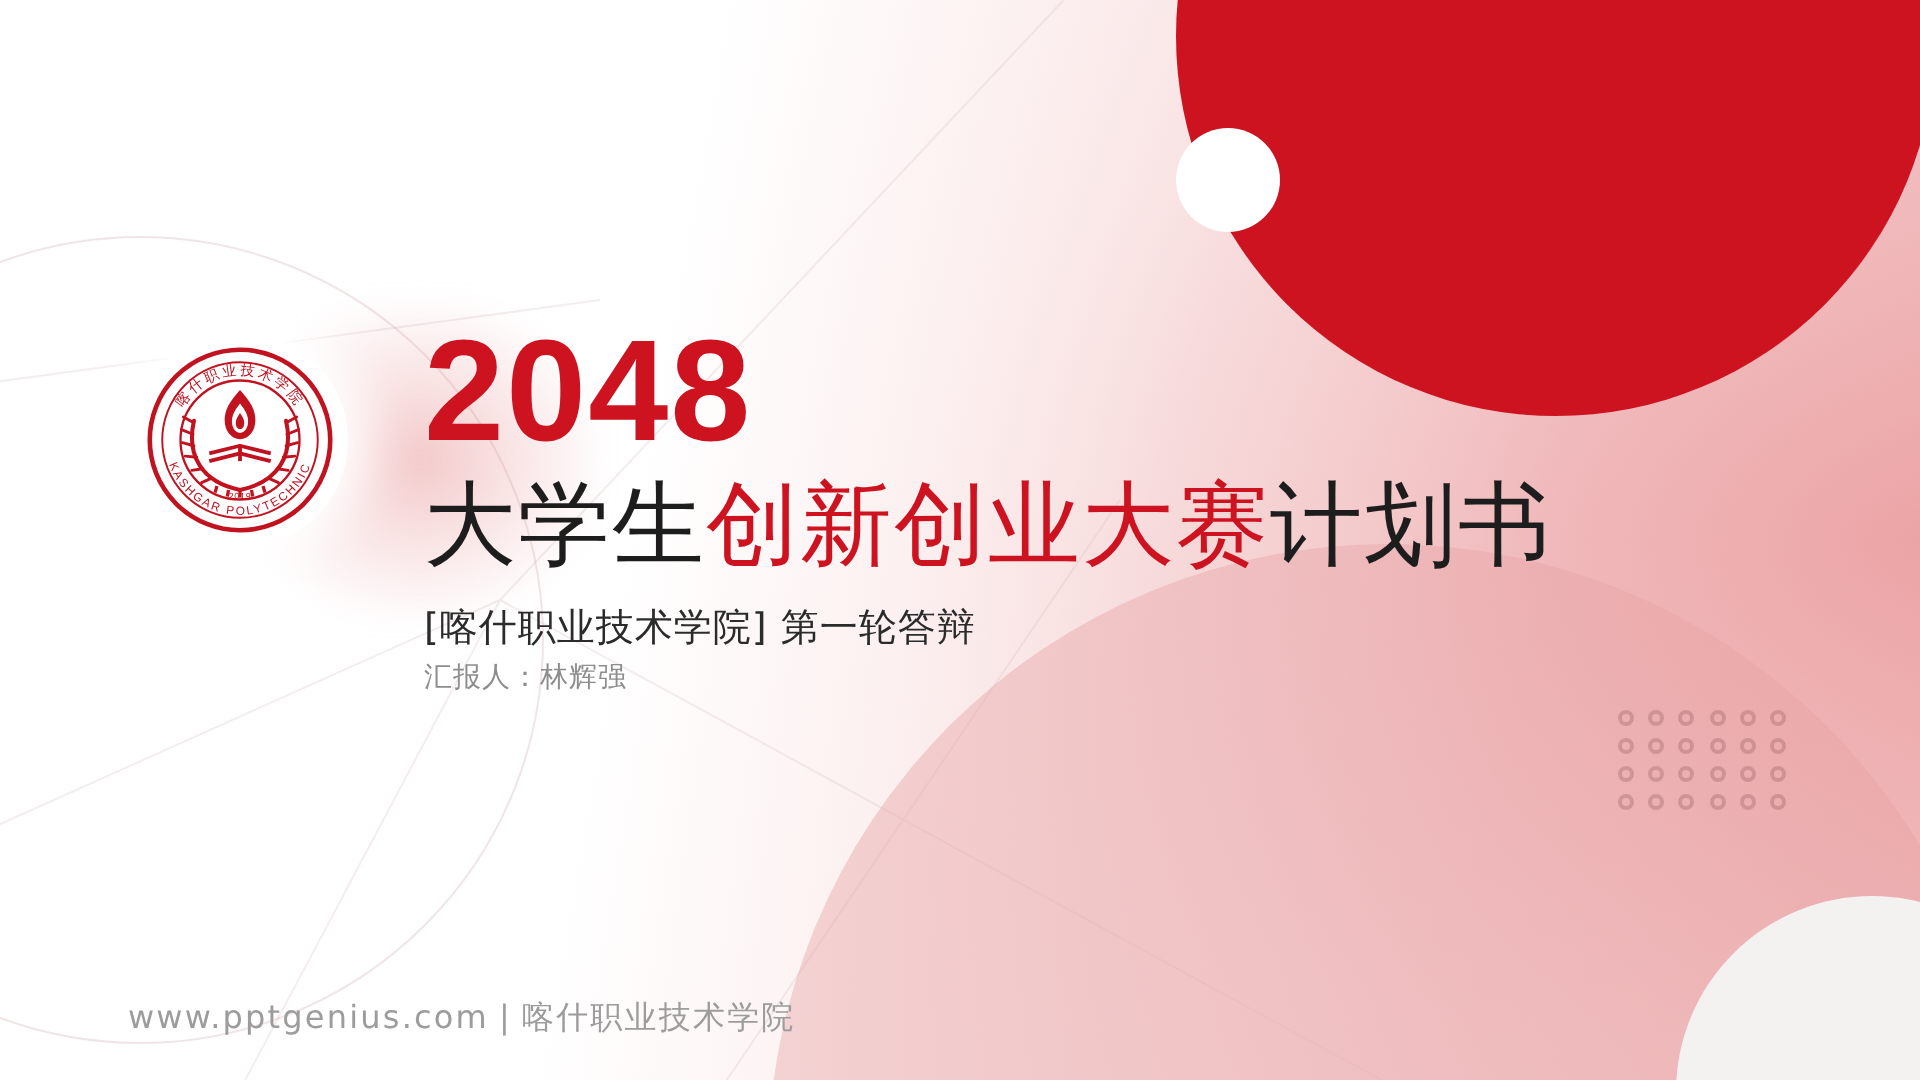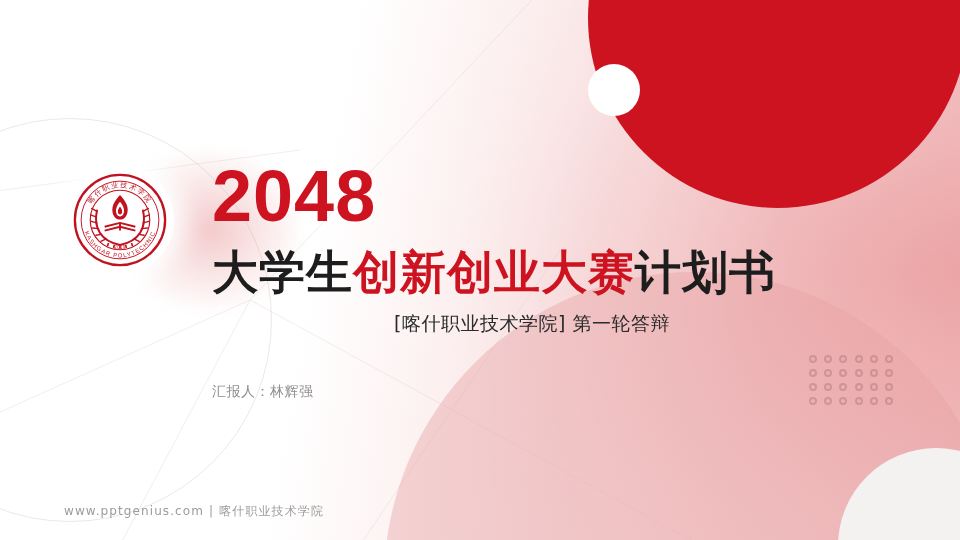--- a/index.html
+++ b/index.html
@@ -132,55 +132,53 @@
   .year{
     font-size:72px;
     font-weight:bold;
     color:#ce1320;
     line-height:0.98;
     letter-spacing:1px;
     font-family:"Liberation Sans","DejaVu Sans",sans-serif;
   }
 
   .headline{
-    margin-top:16px;
+    margin-top:6px;
     font-size:46px;
-    font-weight:bold;
+    font-weight:normal;
     color:#1d1d1d;
     letter-spacing:1px;
     line-height:1.08;
     white-space:nowrap;
     font-family:"DejaVu Sans","Liberation Sans",sans-serif;
   }
   .headline .hl{color:#ce1320;}
 
   .subtitle{
     margin-top:14px;
     font-size:19px;
     color:#2b2b2b;
     letter-spacing:0.5px;
     font-family:"DejaVu Sans","Liberation Sans",sans-serif;
-    text-align:center;
   }
 
   .meta{
-    margin-top:42px;
     font-size:14px;
     color:#8d8d8d;
     line-height:1.75;
     letter-spacing:0.5px;
     font-family:"DejaVu Sans","Liberation Sans",sans-serif;
   }
   .meta div{white-space:nowrap;}
 
   
   .footer{
     position:absolute;
     left:64px;bottom:20px;
-    font-size:12px;
+    font-size:16px;
     color:#9c9c9c;
     letter-spacing:1.1px;
     white-space:nowrap;
     font-family:"DejaVu Sans","Liberation Sans",sans-serif;
     margin-top:12px;
   }
   .footer .sep{margin:0 5px;}
 </style>
 </head>
 <body>

